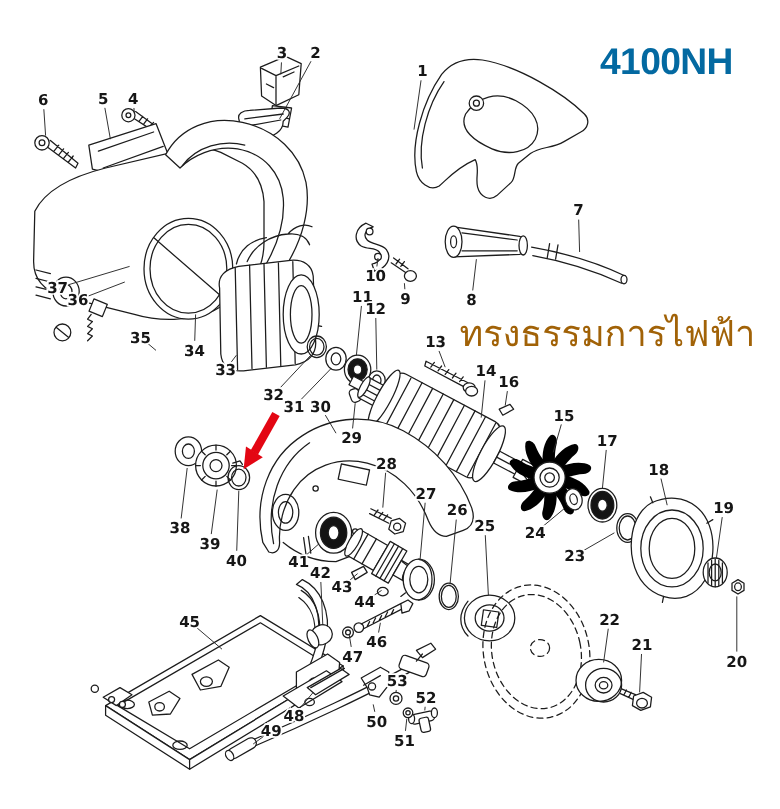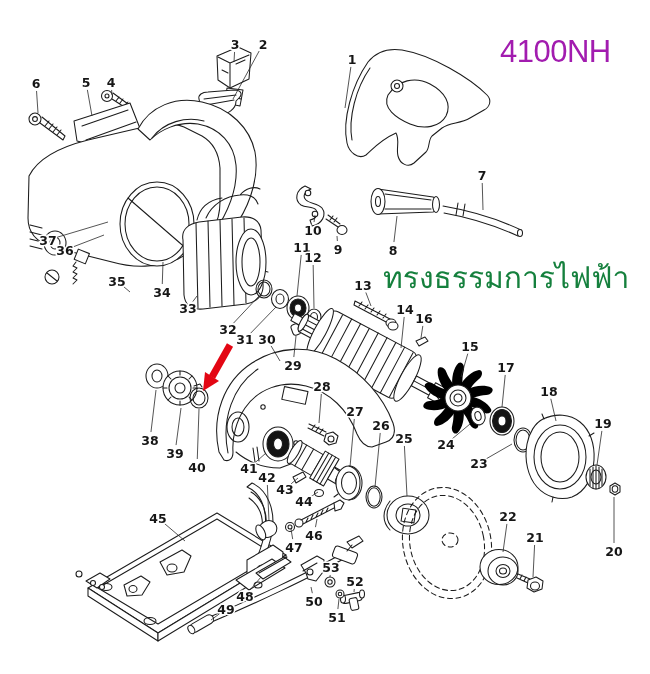--- a/index.html
+++ b/index.html
@@ -10,22 +10,22 @@
   #art path,#art rect,#art ellipse,#art circle,#art polygon{
       fill:#fff;stroke:#1c1c1c;stroke-width:1.05;stroke-linejoin:round;stroke-linecap:round;}
   #art .nf{fill:none !important;}
   #art .blk{fill:#141414 !important;}
   #art .wht{fill:#fff !important;}
   #art .dash{fill:none !important;stroke-dasharray:5 3.5;}
   #leaders line{stroke:#2a2a2a;stroke-width:0.8;}
   #plabels text{font-family:"DejaVu Sans",sans-serif;font-size:12.5px;font-weight:600;fill:#161616;
       text-anchor:middle;dominant-baseline:central;paint-order:stroke;stroke:#fff;stroke-width:3px;}
   .title{position:absolute;left:500px;top:34px;font-family:"Liberation Sans",sans-serif;
-      font-weight:normal;font-size:31px;color:#a21caf;letter-spacing:-0.5px;white-space:nowrap;}
-  .watermark{position:absolute;left:383px;top:254px;font-size:30px;color:#15803d;
+      font-weight:bold;font-size:31px;color:#0369a1;letter-spacing:-0.5px;white-space:nowrap;}
+  .watermark{position:absolute;left:383px;top:254px;font-size:30px;color:#a16207;
       font-family:"DejaVu Sans",sans-serif;white-space:nowrap;}
 </style>
 </head>
 <body>
 
 <div class="canvas">
 
 <svg width="650" height="674" viewBox="0 0 650 674">
   <defs>
     <path id="fan-blade" d="M2,-12 C6,-20 14,-27 21,-28 C25,-28 25,-22 21,-19 C15,-14 10,-7 8,-1 Z"></path>

